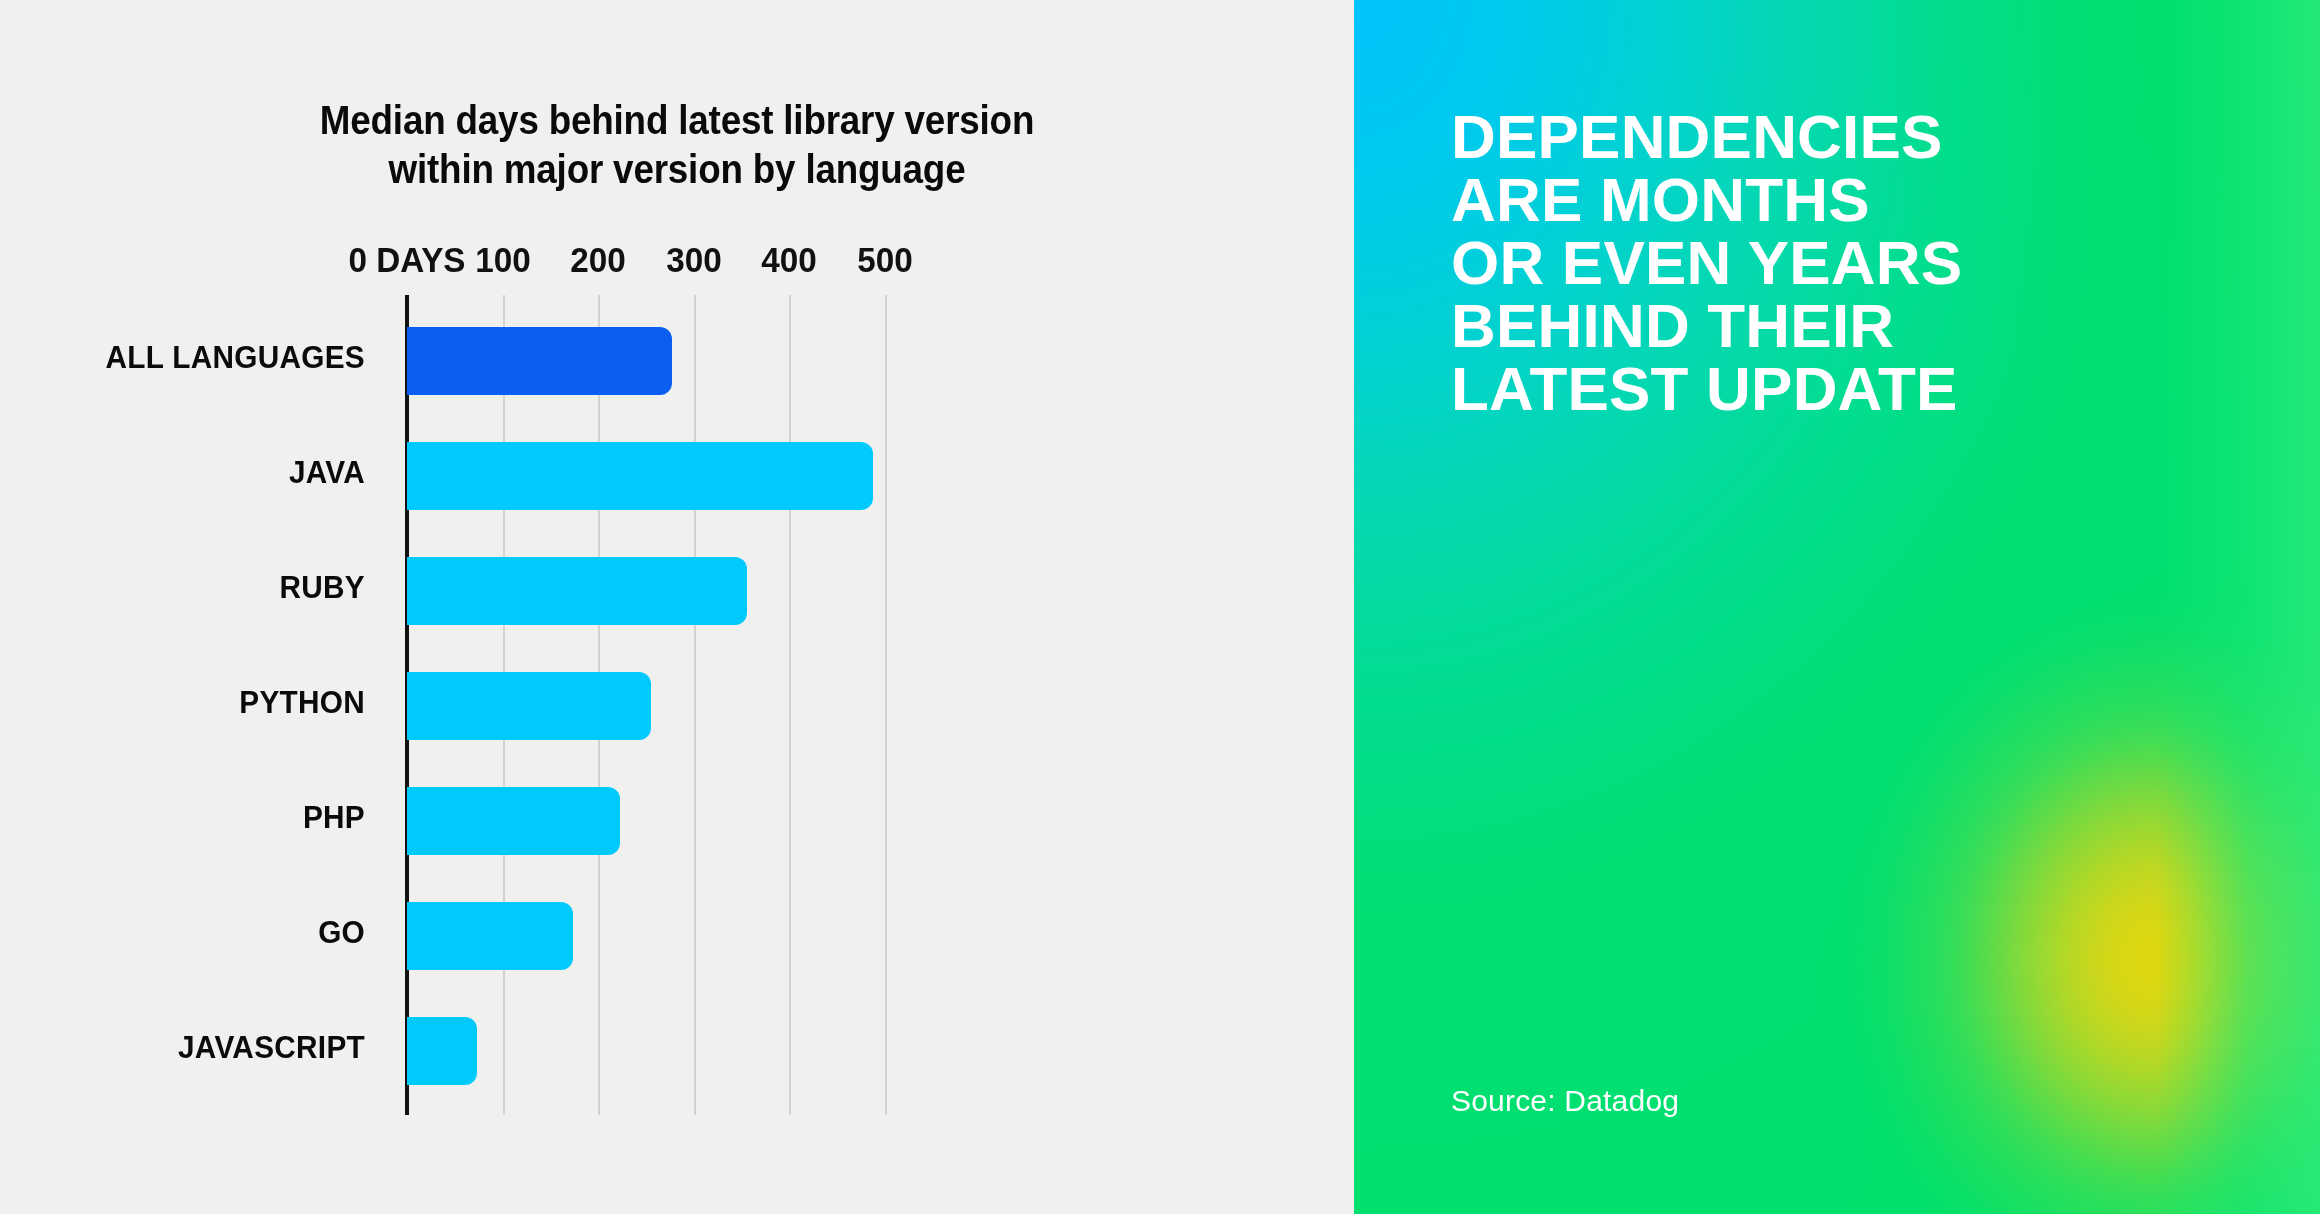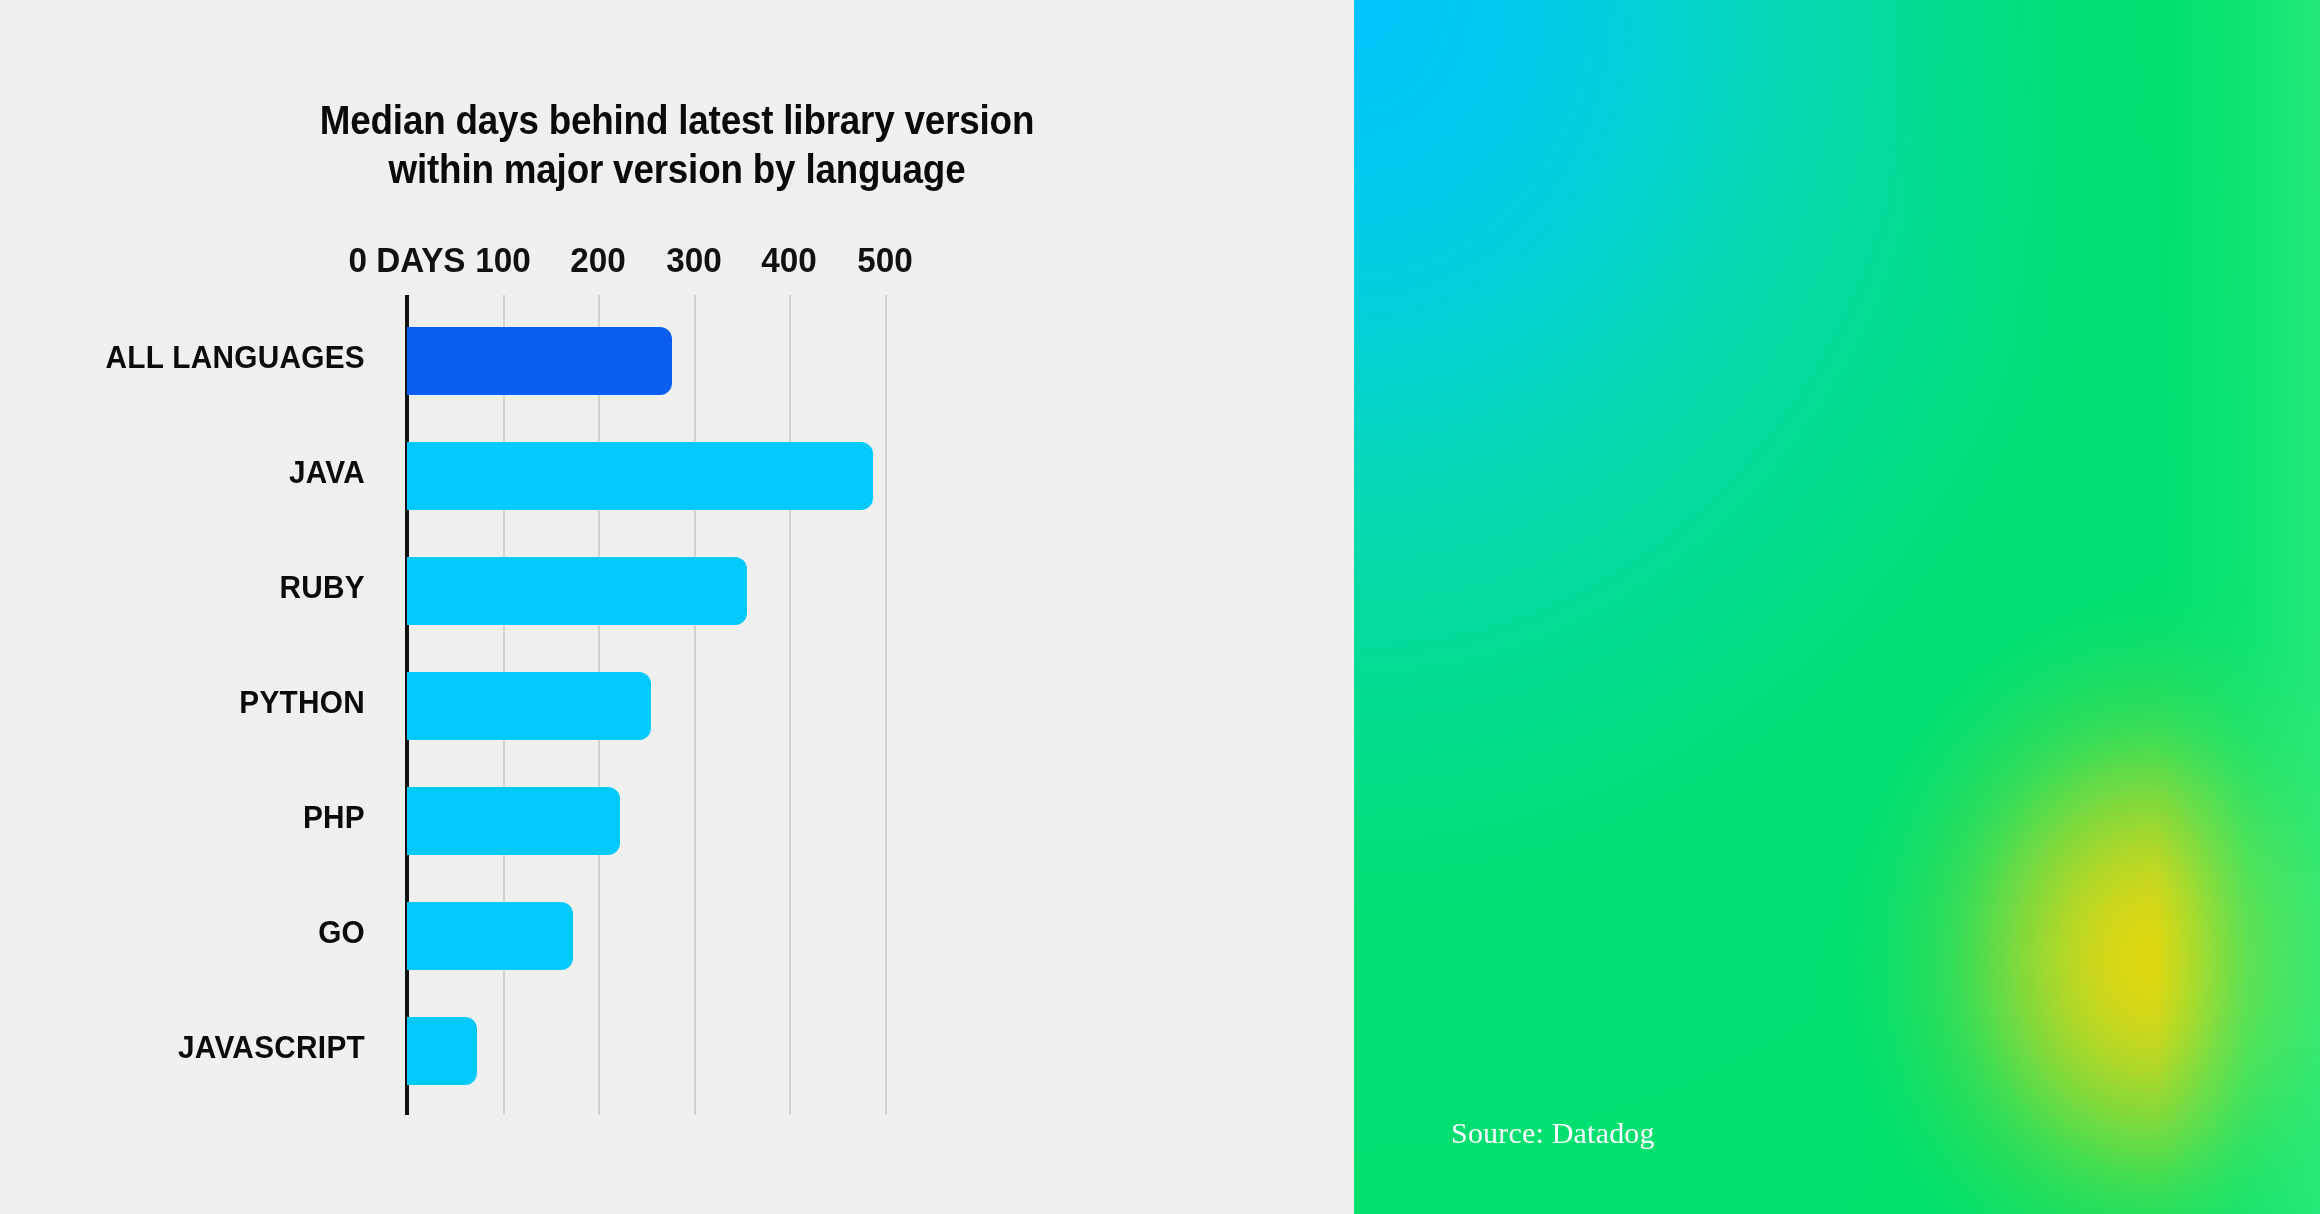--- a/index.html
+++ b/index.html
@@ -188,22 +188,22 @@
     color: #ffffff;
     text-transform: uppercase;
     white-space: pre-line;
     transform: scaleX(1.0);
     transform-origin: 0 0;
   }
 
   .hero-source {
     position: absolute;
     left: 97px;
-    top: 1116px;
-    font-family: Liberation Serif, serif;
+    top: 1084px;
+    font-family: Liberation Sans, sans-serif;
     font-weight: 400;
     font-size: 30px;
     color: #ffffff;
     letter-spacing: 0.2px;
   }
 </style>
 </head>
 <body>
 
 <div id="root">
@@ -265,17 +265,22 @@
         <div class="cat-label-box" style="top: 1030px; position: absolute; left: 0px;">JAVASCRIPT</div>
       </div>
   </div>
 
   <div class="hero-panel">
     <div class="grad-base"></div>
     <div class="grad-greenwash"></div>
     <div class="grad-yellow"></div>
     <div class="grad-edgefade"></div>
 
+    <div class="hero-headline">DEPENDENCIES
+ARE MONTHS
+OR EVEN YEARS
+BEHIND THEIR
+LATEST UPDATE</div>
 
     <div class="hero-source">Source: Datadog</div>
   </div>
 
 </div>
 
 </body></html>

